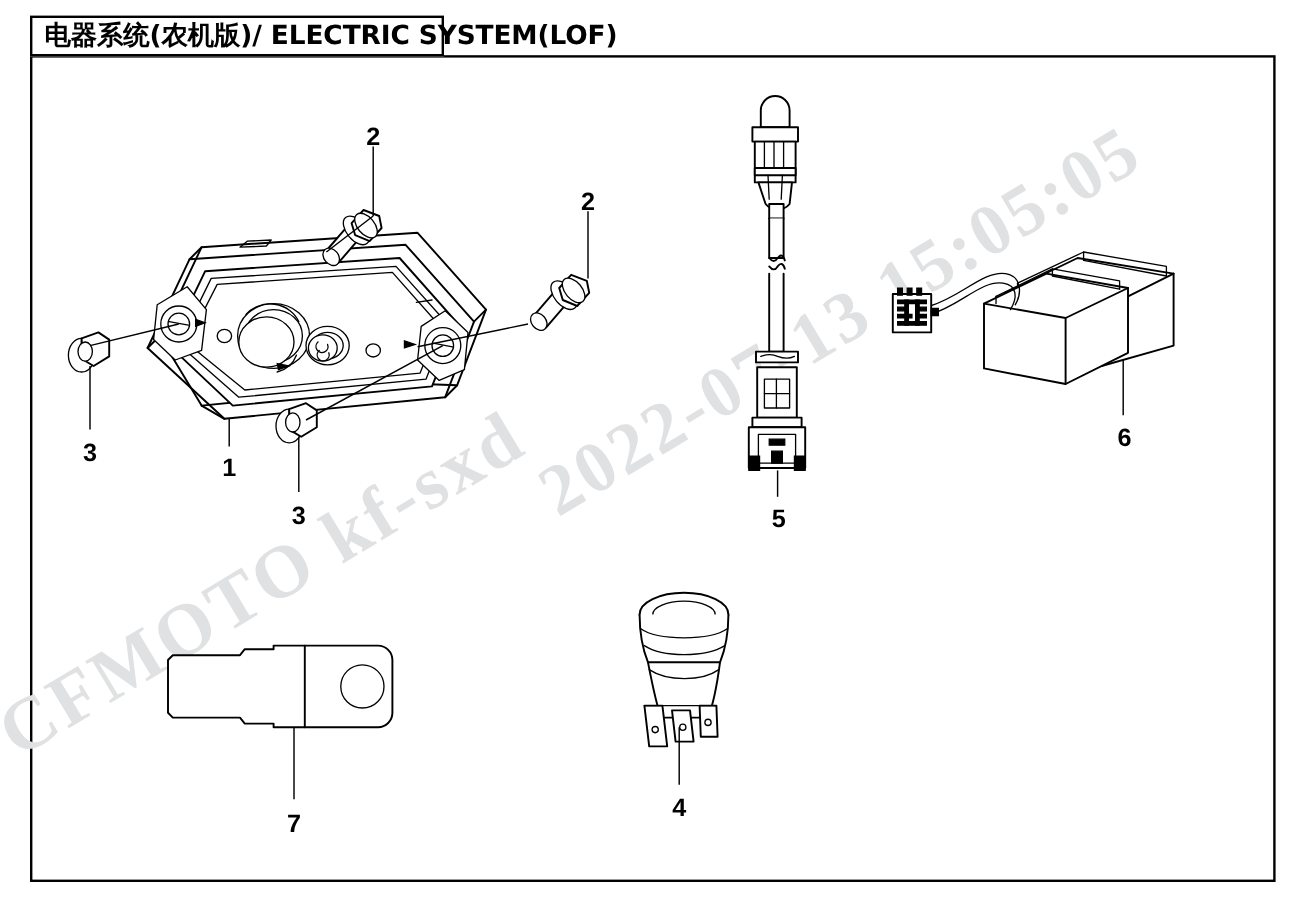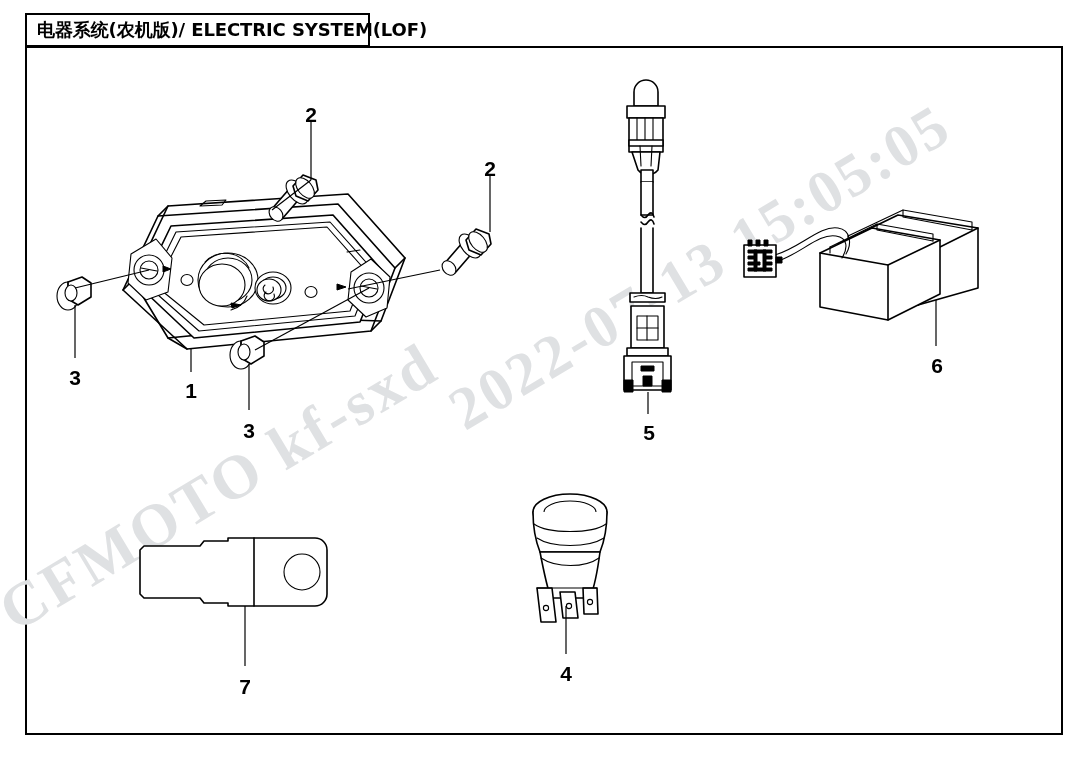--- a/index.html
+++ b/index.html
@@ -36,21 +36,21 @@
     width: 345px;
     height: 34px;
     border: 2px solid #000;
     box-sizing: border-box;
     background: #fff;
     z-index: 6;
     display: flex;
     align-items: center;
   }
   #title-text {
-    font-size: 18px;
+    font-size: 22px;
     font-weight: bold;
     color: #000;
     white-space: nowrap;
     padding-left: 10px;
     letter-spacing: -0.1px;
     font-family: "DejaVu Sans", "Liberation Sans", sans-serif;
   }
   
   .watermark {
     position: absolute;

